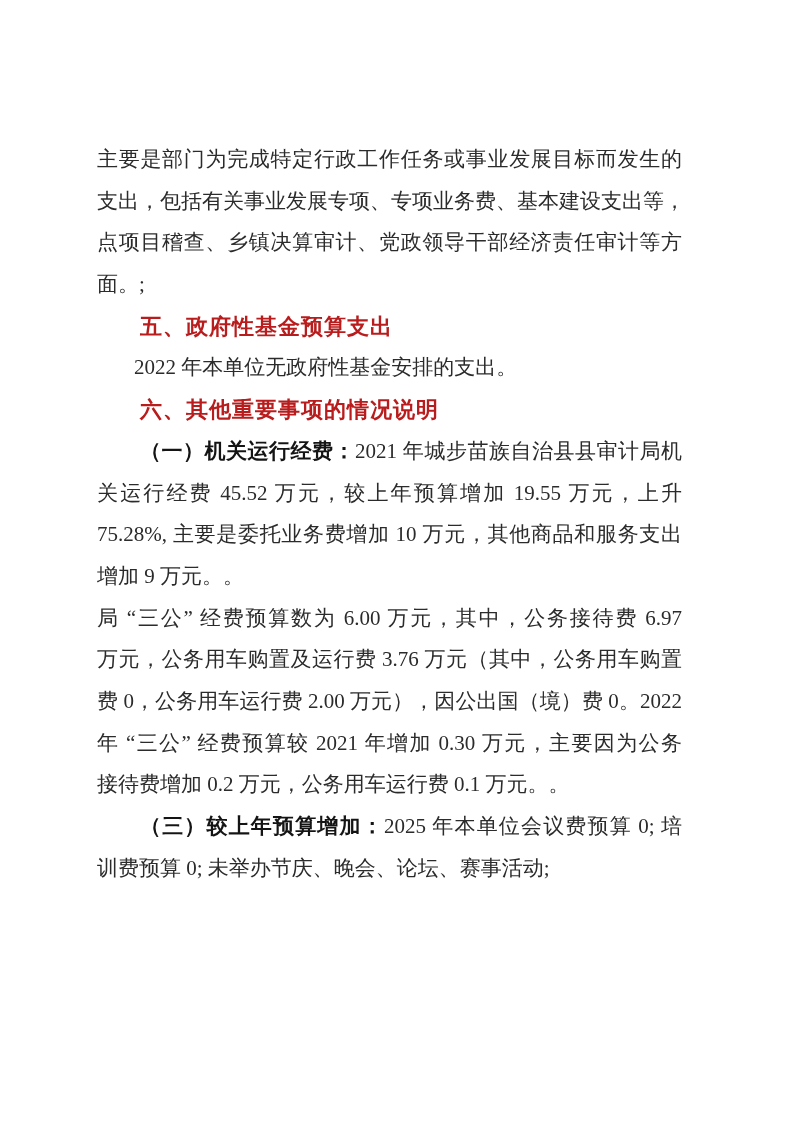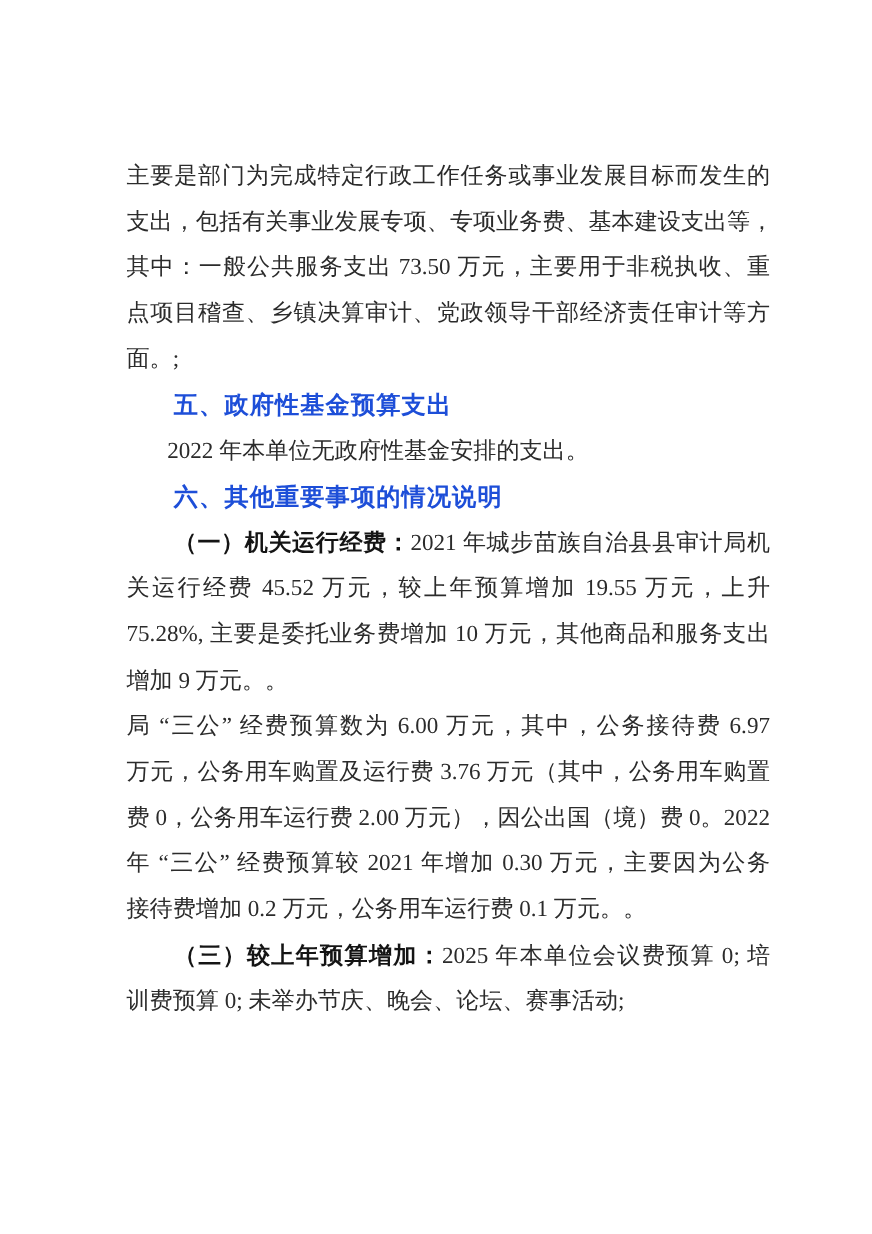--- a/index.html
+++ b/index.html
@@ -11,21 +11,21 @@
     position: relative;
     width: 793px;
     height: 1122px;
     background: #ffffff;
     overflow: hidden;
     font-family: "Liberation Serif", "DejaVu Serif", serif;
     color: #2b2b2b;
   }
   .content {
     position: absolute;
-    left: 115px;
+    left: 97px;
     top: 139px;
     width: 585px;
     font-size: 21px;
   }
   .line {
     height: 41.7px;
     line-height: 41.7px;
     white-space: nowrap;
     overflow: visible;
   }
@@ -36,39 +36,38 @@
     text-justify: inter-character;
   }
   
   .ind  { padding-left: 43px; }
   .ind2 { padding-left: 37px; }
   
   .heading {
     font-family: "Liberation Sans", "DejaVu Sans", sans-serif;
     font-weight: bold;
     font-size: 22px;
-    color: #1d4ed8;
+    color: #b91c1c;
     letter-spacing: 1px;
   }
   
   .lead {
     font-family: Liberation Serif, serif;
     font-weight: bold;
     color: #141414;
   }
 </style>
 </head>
 <body>
 
 <div class="page">
   <div class="content">
 
     <div class="line j">主要是部门为完成特定行政工作任务或事业发展目标而发生的</div>
     <div class="line j">支出，包括有关事业发展专项、专项业务费、基本建设支出等，</div>
-    <div class="line j">其中：一般公共服务支出 73.50 万元，主要用于非税执收、重</div>
     <div class="line j">点项目稽查、乡镇决算审计、党政领导干部经济责任审计等方</div>
     <div class="line">面。;</div>
 
     <div class="line heading ind">五、政府性基金预算支出</div>
     <div class="line ind2">2022 年本单位无政府性基金安排的支出。</div>
 
     <div class="line heading ind">六、其他重要事项的情况说明</div>
 
     <div class="line j ind"><span class="lead">（一）机关运行经费：</span><span>2021 年城步苗族自治县县审计局机</span></div>
     <div class="line j">关运行经费 45.52 万元，较上年预算增加 19.55 万元，上升</div>

